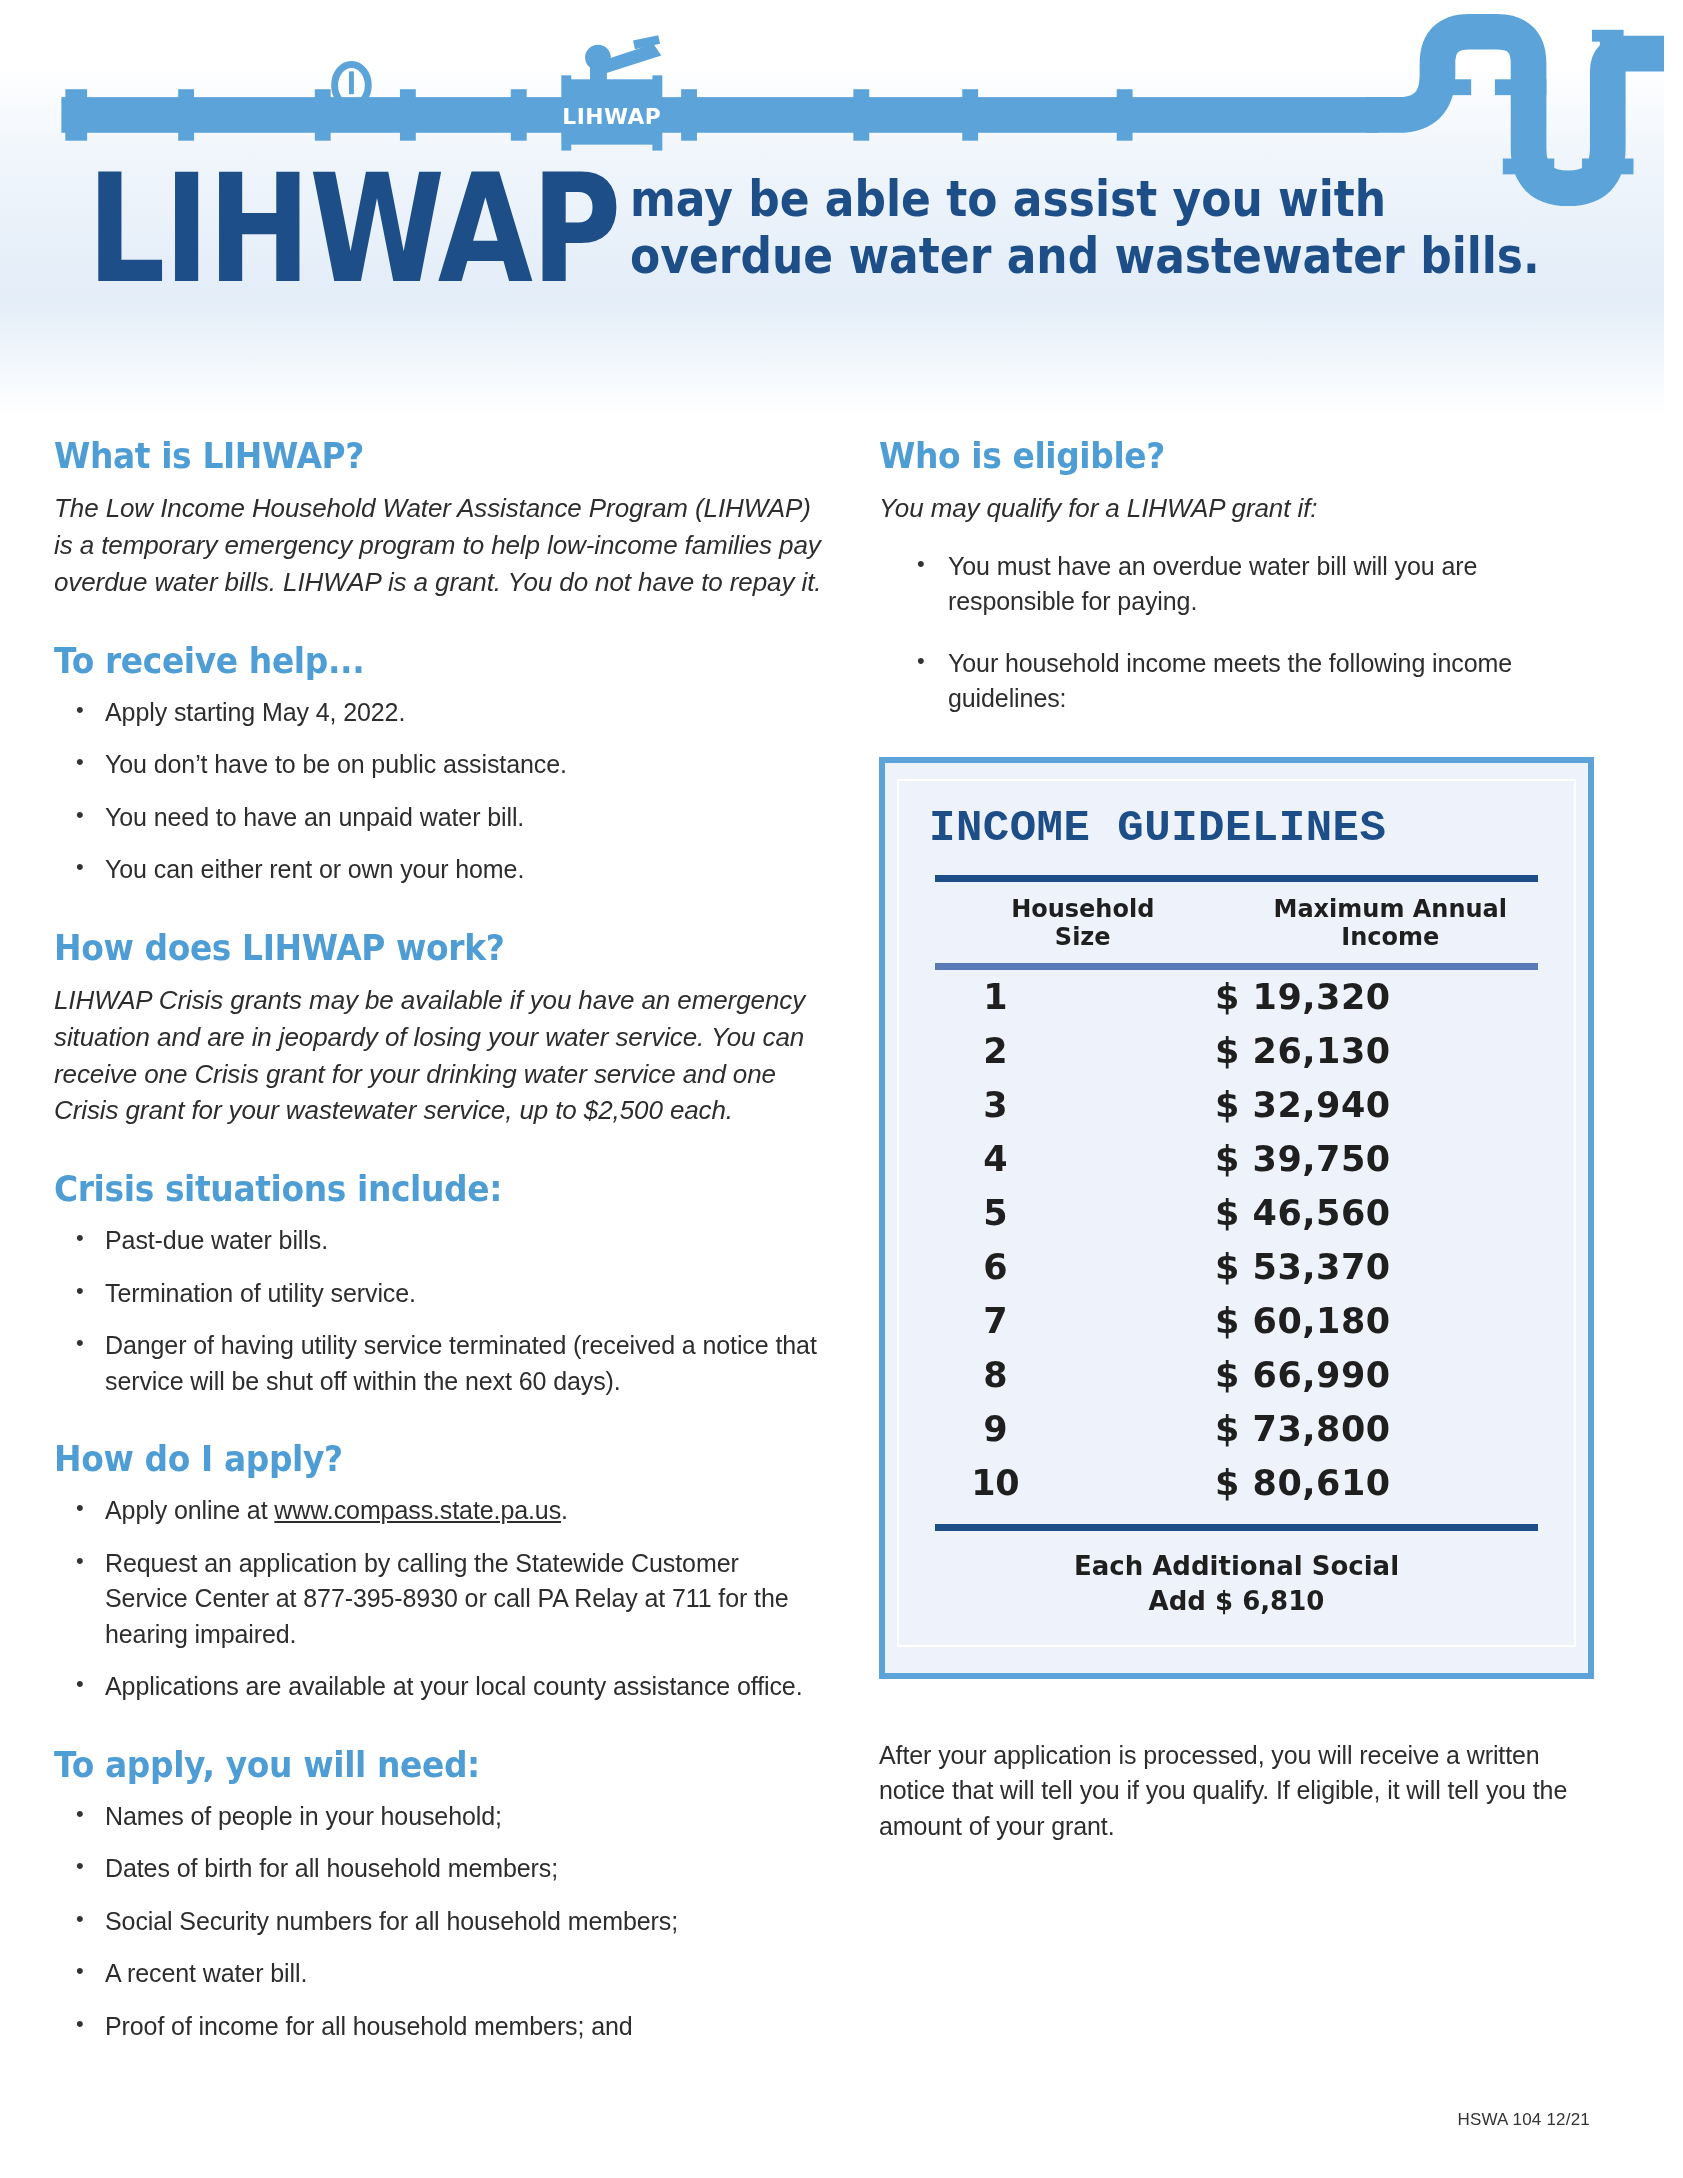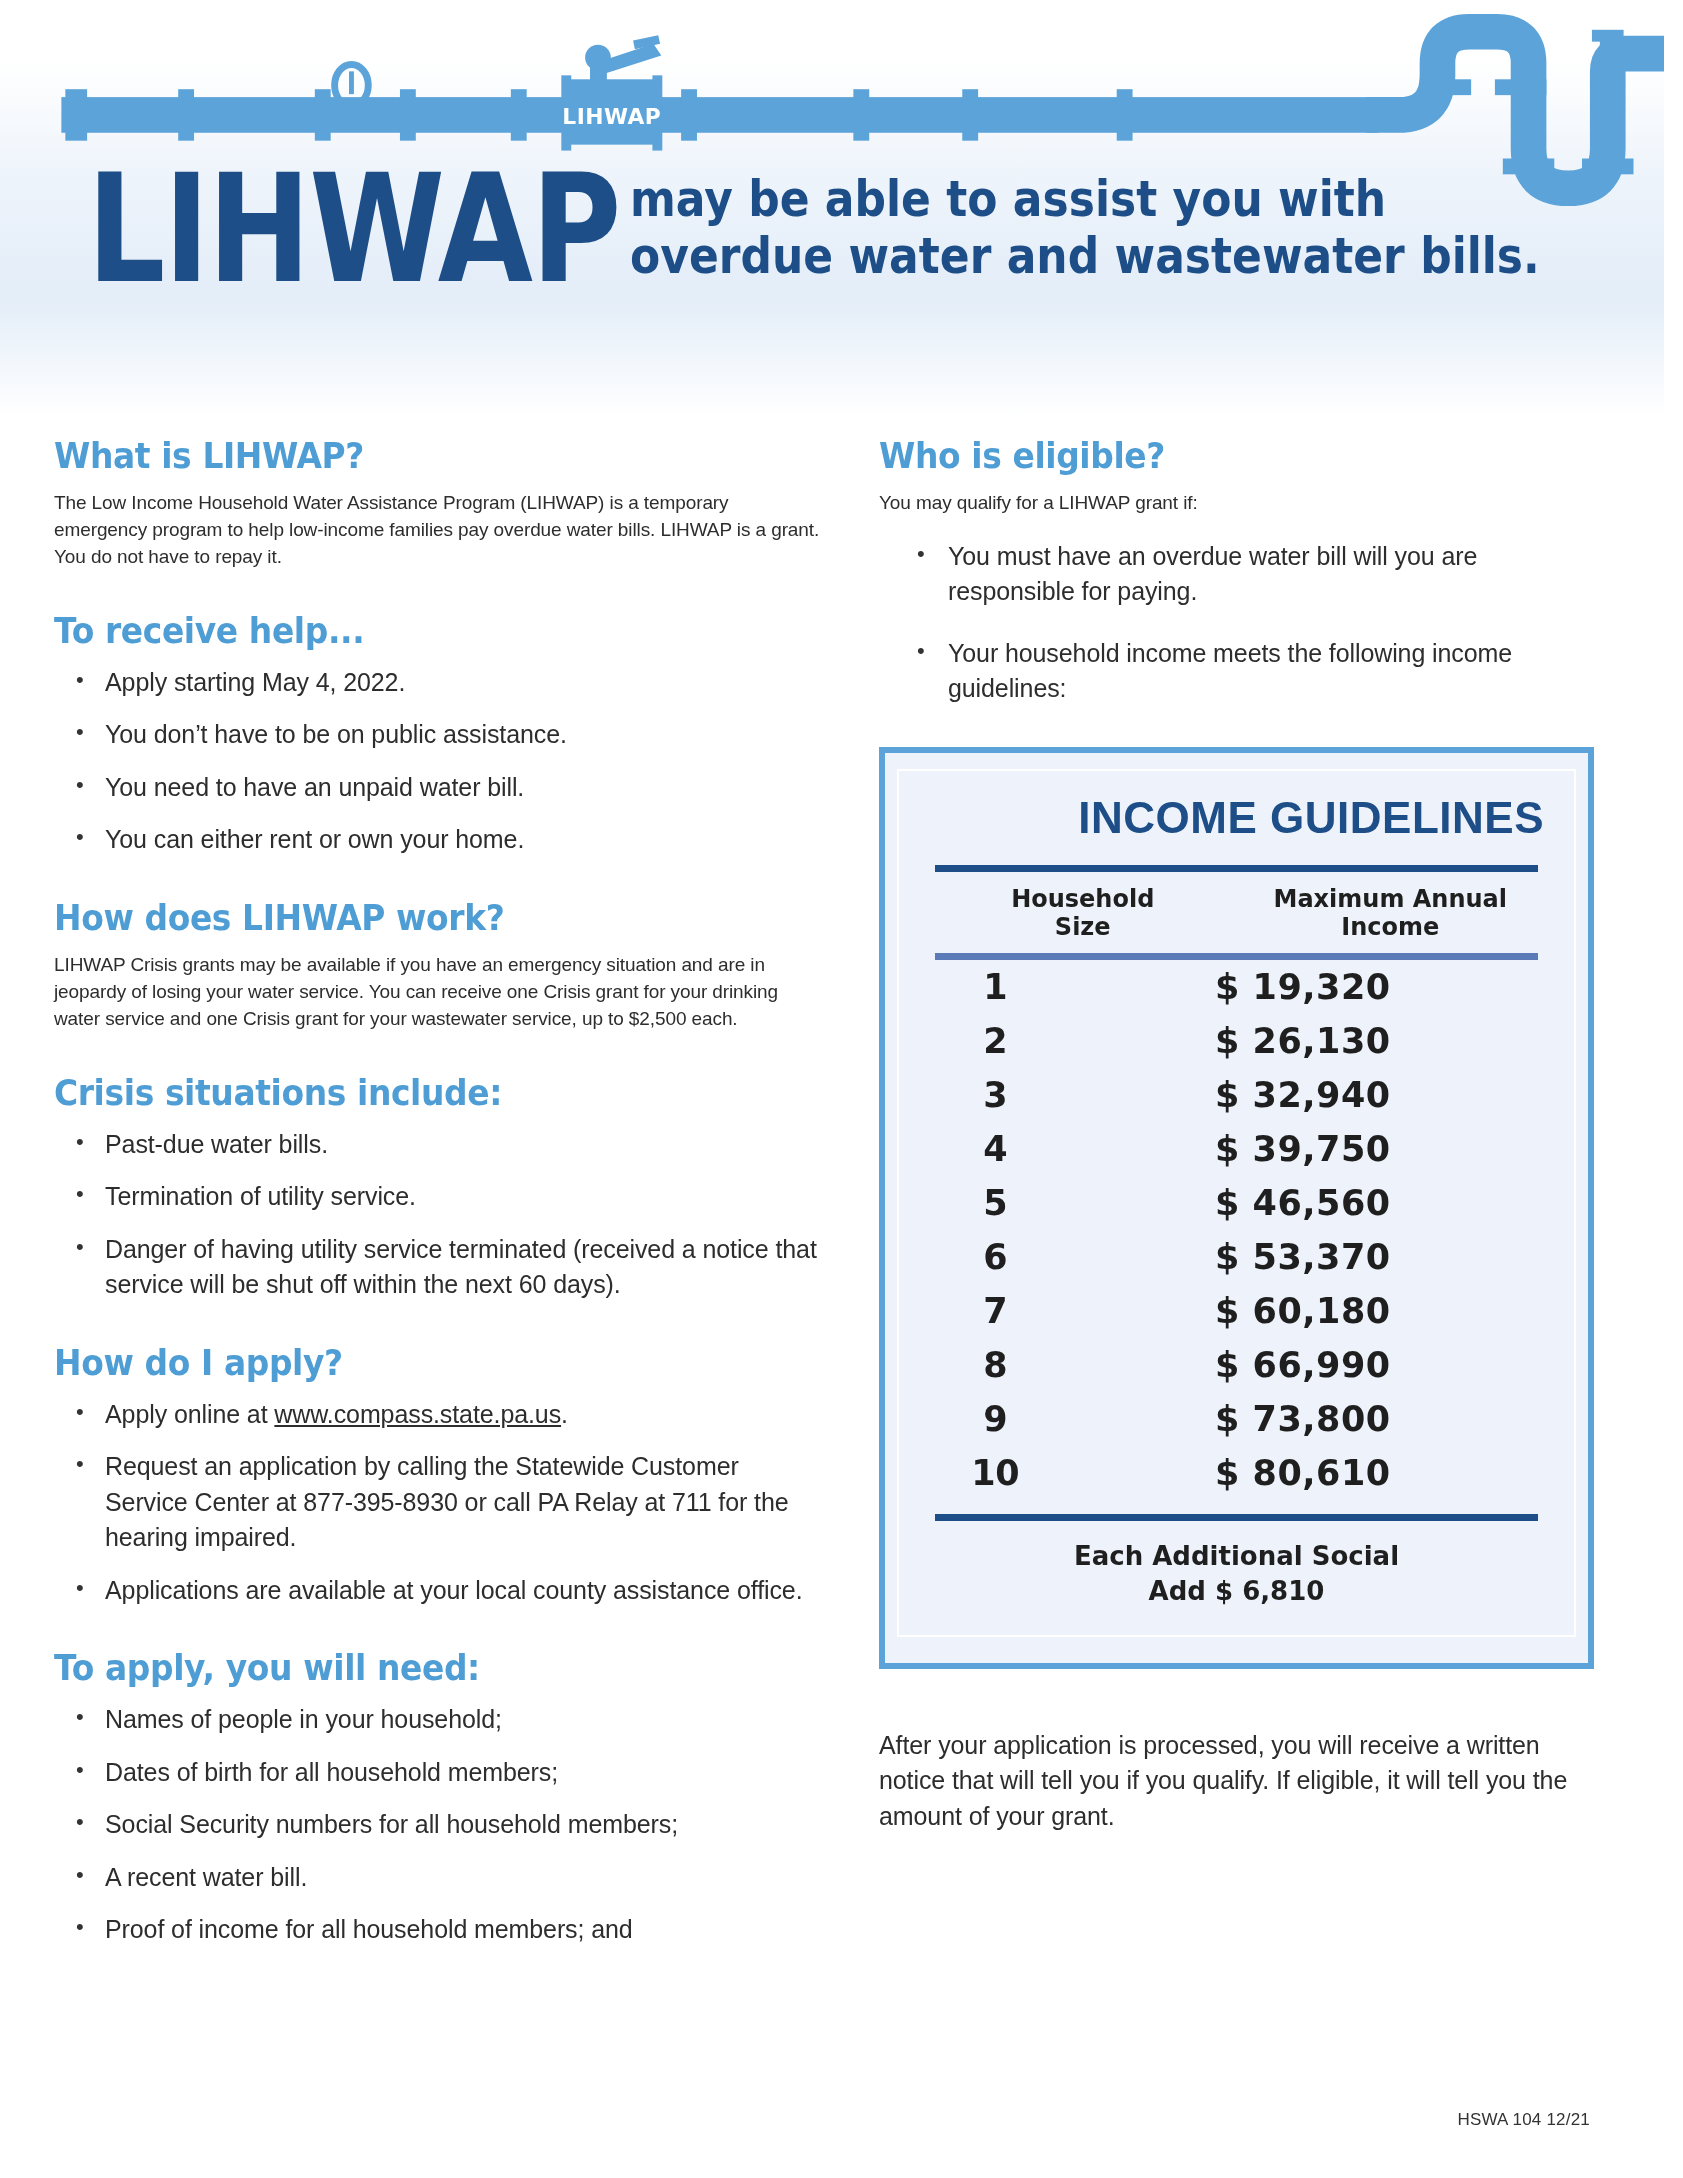--- a/index.html
+++ b/index.html
@@ -88,24 +88,25 @@
     color: #4e9dd4;
     letter-spacing: -0.4px;
     margin-bottom: 14px;
     transform: scaleX(0.94);
     transform-origin: left center;
     white-space: nowrap;
   }
   h2.spaced { margin-top: 40px; }
 
   p.body-text {
-    font-size: 19px;
+    font-size: 26px;
     line-height: 1.42;
     color: #2d2d2d;
     letter-spacing: -0.1px;
+    font-style: italic;
   }
 
   ul.bullets {
     list-style: none;
     margin-top: 6px;
   }
   ul.bullets > li {
     position: relative;
     padding-left: 51px;
     margin-bottom: 17px;
@@ -132,22 +133,22 @@
     margin-top: 40px;
     border: 6px solid #5ba3d9;
     background: #eef3fb;
     padding: 16px 12px 26px 12px;
   }
   .table-inner {
     border: 2px solid #ffffff;
     padding: 22px 30px 26px 30px;
   }
   .table-title {
-    text-align: right;
-    font-family: Liberation Sans, sans-serif;
+    text-align: left;
+    font-family: Liberation Mono, monospace;
     font-weight: bold;
     font-size: 44px;
     color: #1d4e87;
     letter-spacing: 0.5px;
     margin-bottom: 22px;
   }
   .rule-dark { height: 7px; background: #1d4e87; margin: 0 6px; }
   .rule-mid  { height: 7px; background: #5b7bb8; margin: 0 6px; }
   .rule-bottom { height: 7px; background: #1d4e87; margin: 14px 6px 0 6px; }
 

